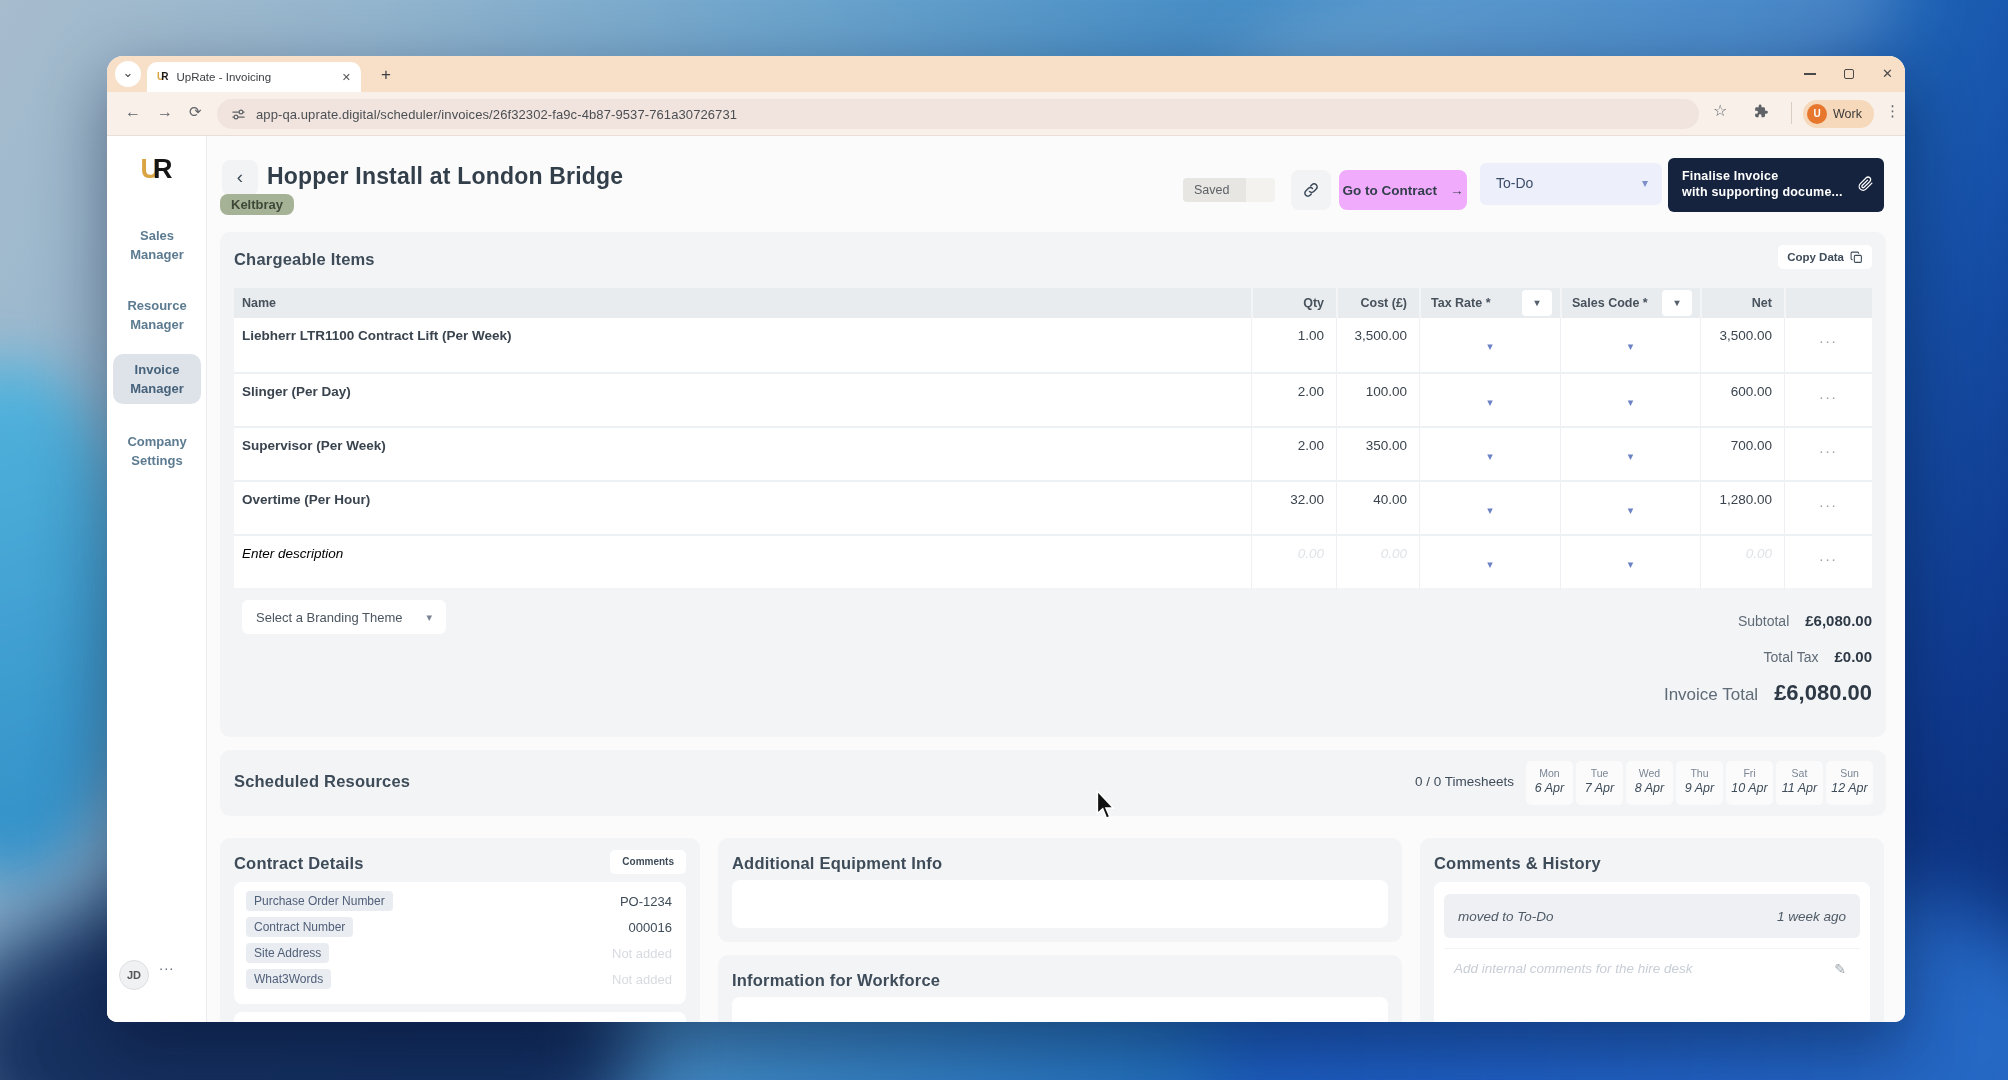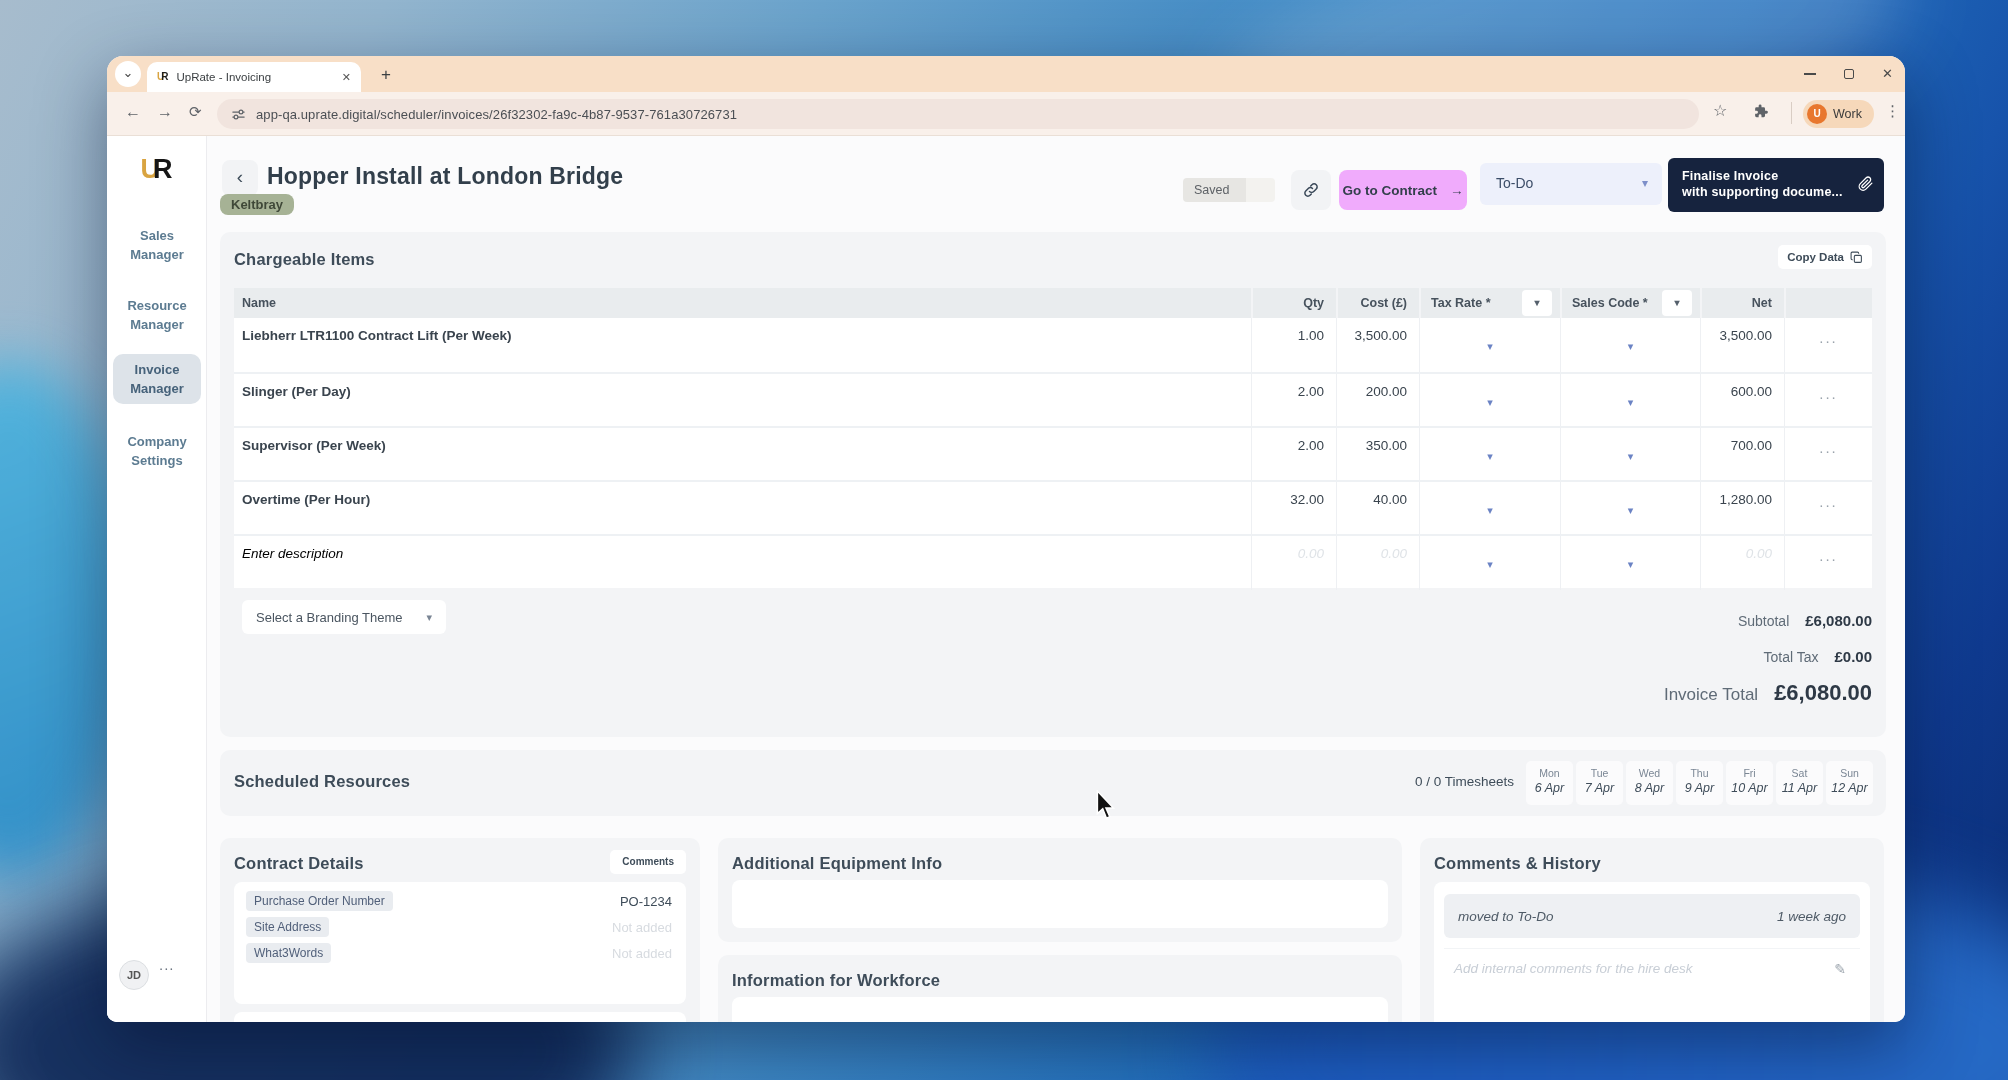--- a/index.html
+++ b/index.html
@@ -312,21 +312,21 @@
               <div class="td td-sel c-sales">
                   <span class="caret">▾</span>
                 </div>
               <div class="td td-num c-net">3,500.00</div>
               <div class="td td-act c-act">...</div>
             </div>
 
             <div class="trow">
               <div class="td td-name">Slinger (Per Day)</div>
               <div class="td td-num c-qty">2.00</div>
-              <div class="td td-num c-cost">200.00</div>
+              <div class="td td-num c-cost">100.00</div>
               <div class="td td-sel c-tax">
                   <span class="caret">▾</span>
                 </div>
               <div class="td td-sel c-sales">
                   <span class="caret">▾</span>
                 </div>
               <div class="td td-num c-net">600.00</div>
               <div class="td td-act c-act">...</div>
             </div>
 
@@ -429,20 +429,24 @@
 
         <div class="card contract">
           <div class="card-title">Contract Details</div>
           <div class="comments-btn">Comments</div>
           <div class="contract-inner">
             <div class="cd-row">
               <span class="cd-label">Purchase Order Number</span>
               <span class="cd-val">PO-1234</span>
             </div>
             <div class="cd-row">
+              <span class="cd-label">Contract Number</span>
+              <span class="cd-val">000016</span>
+            </div>
+            <div class="cd-row">
               <span class="cd-label">Site Address</span>
               <span class="cd-val muted">Not added</span>
             </div>
             <div class="cd-row">
               <span class="cd-label">What3Words</span>
               <span class="cd-val muted">Not added</span>
             </div>
           </div>
           <div class="contract-sliver"></div>
         </div>

